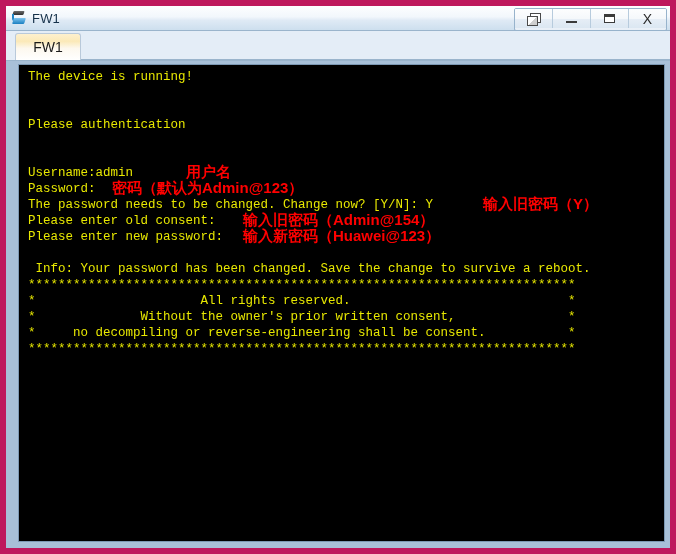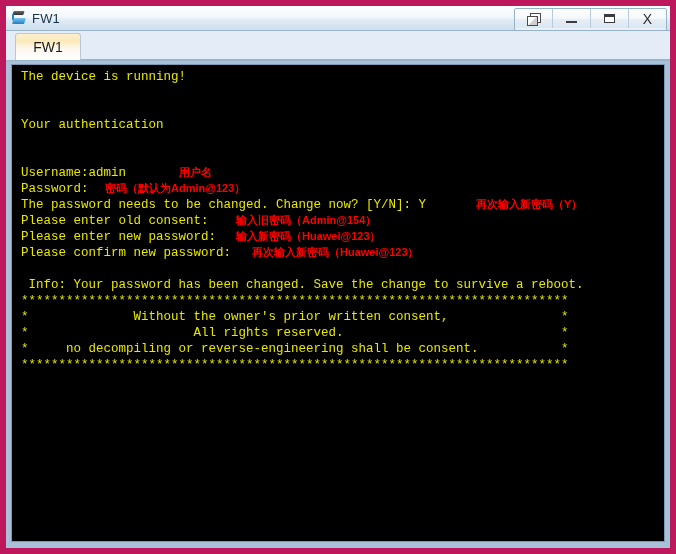--- a/index.html
+++ b/index.html
@@ -170,21 +170,21 @@
   }
   .tab-rest {
     flex: 1;
     height: 26px;
     border-bottom: 1px solid #9ab4cc;
   }
 
   
   .term-wrap {
     flex: 1 1 auto;
-    padding: 3px 5px 6px 5px;
+    padding: 3px 5px 6px 12px;
     box-sizing: border-box;
   }
   .terminal {
     width: 100%;
     height: 100%;
     box-sizing: border-box;
     background: #000000;
     border: 1px solid #7c98b3;
     overflow: hidden;
     position: relative;
@@ -198,21 +198,21 @@
     color: #e8e800;
     white-space: pre;
     position: relative;
   }
   .term-line.blank { color: transparent; }
 
   .ann {
     color: #ff0000;
     font-family: "Liberation Sans", sans-serif;
     font-weight: bold;
-    font-size: 11px;
+    font-size: 15px;
     white-space: pre;
     position: absolute;
     top: -1px;
   }
 </style>
 </head>
 <body>
 
 <div class="window">
 
@@ -245,34 +245,33 @@
       <span>FW1</span>
     </div>
     <div class="tab-rest"></div>
   </div>
 
   <div class="term-wrap">
     <div class="terminal" id="terminal">
         <div class="term-line"><span>The device is running!</span></div>
         <div class="term-line blank"><span> </span></div>
         <div class="term-line blank"><span> </span></div>
-        <div class="term-line"><span>Your authentication</span></div>
+        <div class="term-line"><span>Please authentication</span></div>
         <div class="term-line blank"><span> </span></div>
         <div class="term-line blank"><span> </span></div>
         <div class="term-line"><span>Username:admin</span><span class="ann" style="left: 158px;">用户名</span></div>
         <div class="term-line"><span>Password: </span><span class="ann" style="left: 84px;">密码（默认为Admin@123）</span></div>
-        <div class="term-line"><span>The password needs to be changed. Change now? [Y/N]: Y</span><span class="ann" style="left: 455px;">再次输入新密码（Y）</span></div>
+        <div class="term-line"><span>The password needs to be changed. Change now? [Y/N]: Y</span><span class="ann" style="left: 455px;">输入旧密码（Y）</span></div>
         <div class="term-line"><span>Please enter old consent:</span><span class="ann" style="left: 215px;">输入旧密码（Admin@154）</span></div>
         <div class="term-line"><span>Please enter new password:</span><span class="ann" style="left: 215px;">输入新密码（Huawei@123）</span></div>
-        <div class="term-line"><span>Please confirm new password:</span><span class="ann" style="left: 231px;">再次输入新密码（Huawei@123）</span></div>
         <div class="term-line blank"><span> </span></div>
         <div class="term-line"><span> Info: Your password has been changed. Save the change to survive a reboot.</span></div>
         <div class="term-line"><span>*************************************************************************</span></div>
+        <div class="term-line"><span>*                      All rights reserved.                             *</span></div>
         <div class="term-line"><span>*              Without the owner's prior written consent,               *</span></div>
-        <div class="term-line"><span>*                      All rights reserved.                             *</span></div>
         <div class="term-line"><span>*     no decompiling or reverse-engineering shall be consent.           *</span></div>
         <div class="term-line"><span>*************************************************************************</span></div>
         <div class="term-line blank"><span> </span></div>
         <div class="term-line blank"><span> </span></div>
       </div>
   </div>
 
 </div>
 
 </body></html>

